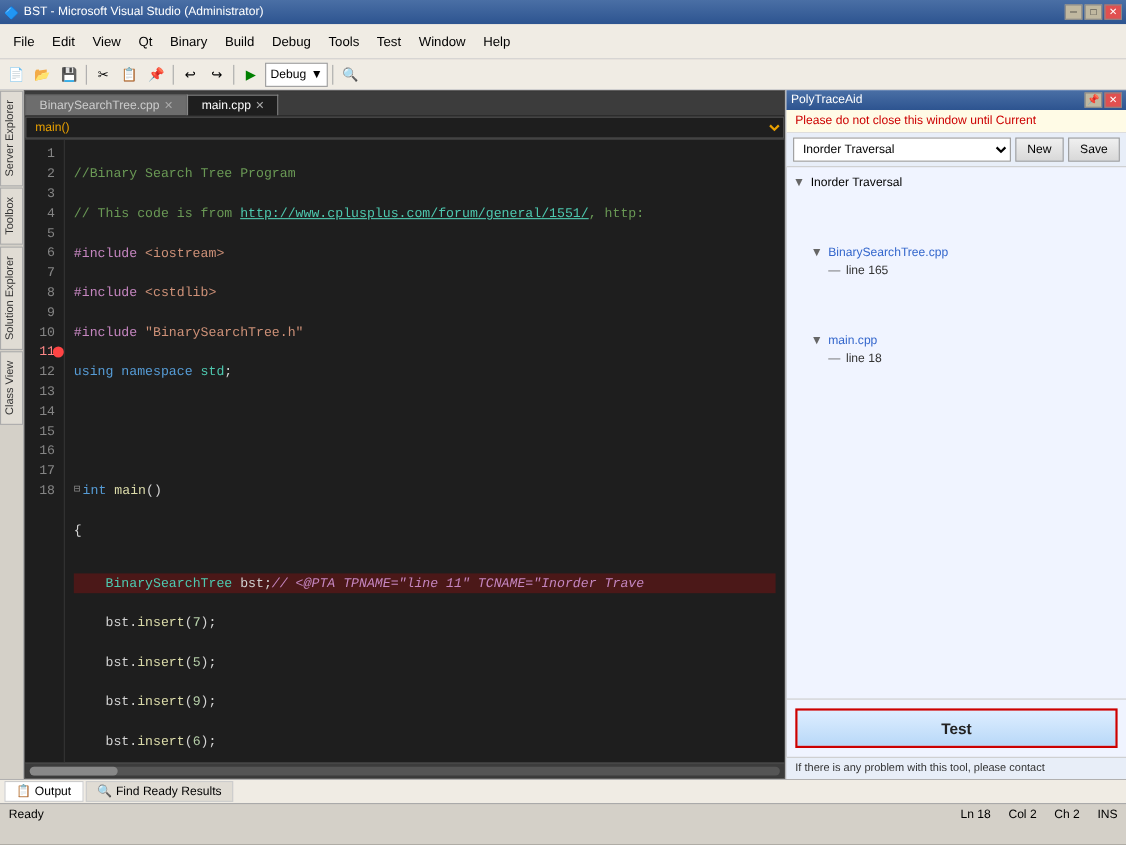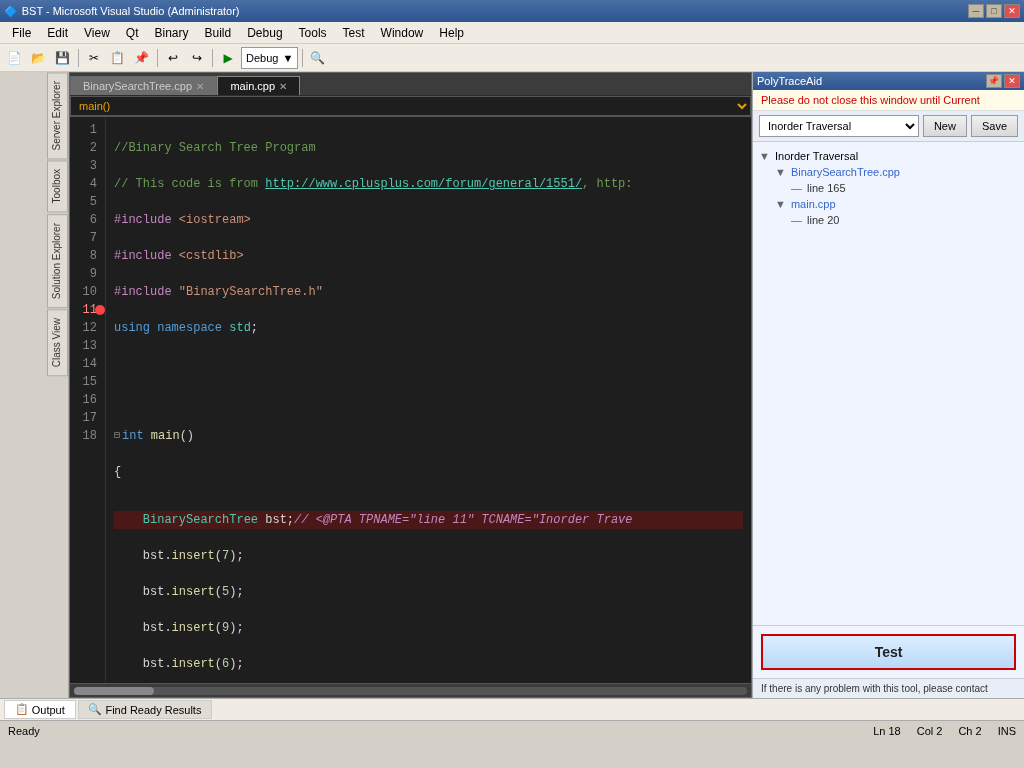--- a/index.html
+++ b/index.html
@@ -23,21 +23,21 @@
       background: #c0b8a0;
       border: 1px solid #888;
       display: flex; align-items: center; justify-content: center;
       font-size: 9px; cursor: pointer; color: #333;
     }
     .title-btn.close { background: #e05050; color: white; }
 
     
     .menu-bar {
       background: #f0ece4;
-      height: 22px;
+      height: 32px;
       display: flex;
       align-items: center;
       padding: 0 4px;
       border-bottom: 1px solid #ccc;
     }
     .menu-item {
       padding: 2px 8px;
       font-size: 12px;
       cursor: pointer;
       color: #000;
@@ -68,21 +68,20 @@
       padding: 0 4px;
       font-size: 11px;
       display: flex; align-items: center; gap: 4px;
     }
 
     
     .main-container {
       display: flex;
       height: calc(768px - 22px - 22px - 28px - 22px - 24px - 24px);
       background: #d4d0c8;
-      padding-left: 47px;
     }
 
     
     .left-sidebar {
       width: 22px;
       background: #d4d0c8;
       display: flex;
       flex-direction: column;
       border-right: 1px solid #aaa;
     }
@@ -197,21 +196,21 @@
     .cmt { color: #6a9955; }
     .fn { color: #dcdcaa; }
     .inc { color: #c586c0; }
     .num { color: #b5cea8; }
     .link { color: #4ec9b0; text-decoration: underline; }
     .hl { color: #ce9178; }
     .ann { color: #c586c0; font-style: italic; }
 
     
     .right-panel {
-      width: 272px;
+      width: 310px;
       background: #f0f4ff;
       border-left: 1px solid #aaa;
       display: flex;
       flex-direction: column;
     }
     .right-panel-title {
       background: linear-gradient(to bottom, #4a6fa5, #2d5490);
       color: white;
       height: 18px;
       display: flex;
@@ -252,21 +251,21 @@
       cursor: pointer;
     }
 
     .tree-view {
       flex: 1;
       padding: 6px;
       font-size: 11px;
       overflow: auto;
     }
     .tree-node { padding: 2px 0; }
-    .tree-indent1 { padding-left: 16px; }
+    .tree-indent1 { padding-left: 16px; margin-top: 48px; }
     .tree-indent2 { padding-left: 32px; }
     .tree-toggle { color: #666; margin-right: 2px; }
     .tree-file { color: #3366cc; }
     .tree-line-label { color: #333; }
 
     .play-btn-container {
       padding: 8px;
       border-top: 1px solid #ccc;
     }
     .play-btn {
@@ -516,21 +515,21 @@
       <div class="tree-node tree-indent2">
         <span class="tree-toggle">— </span>
         <span class="tree-line-label">line 165</span>
       </div>
       <div class="tree-node tree-indent1">
         <span class="tree-toggle">▼ </span>
         <span class="tree-file">main.cpp</span>
       </div>
       <div class="tree-node tree-indent2">
         <span class="tree-toggle">— </span>
-        <span class="tree-line-label">line 20</span>
+        <span class="tree-line-label">line 18</span>
       </div>
     </div>
 
     <div class="play-btn-container">
       <button class="play-btn">Test</button>
     </div>
 
     <div class="right-panel-footer">
       <span>If there is any problem with this tool, please contact</span>
     </div>

